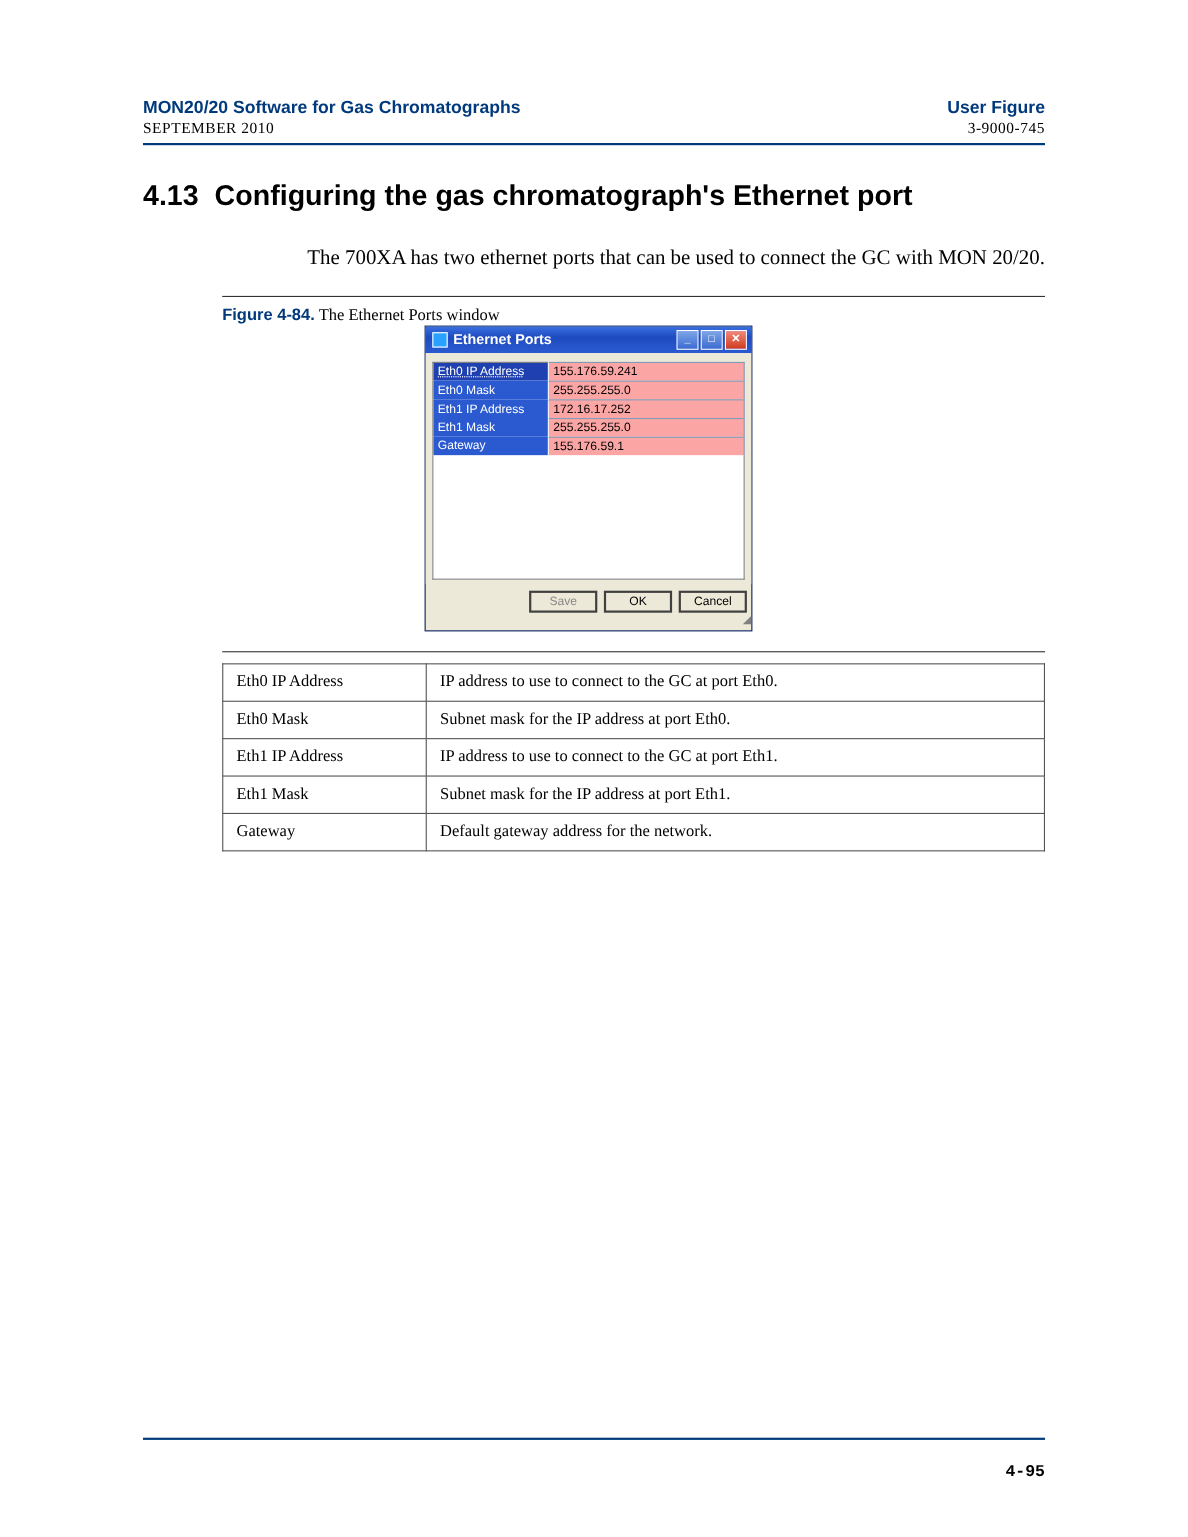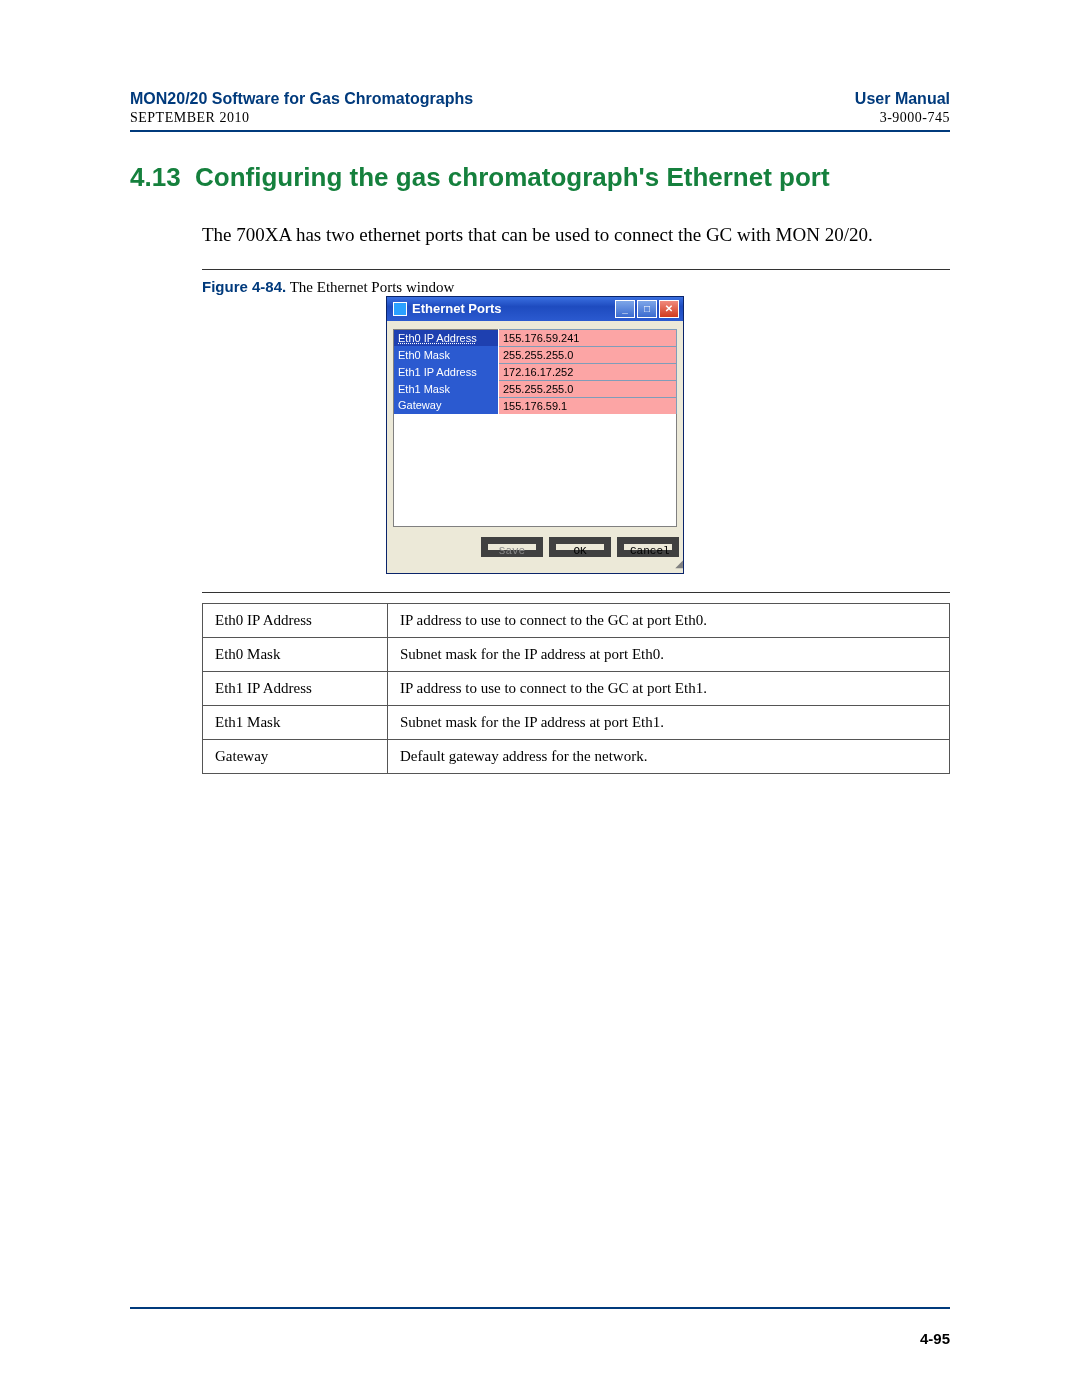--- a/index.html
+++ b/index.html
@@ -37,30 +37,30 @@
   }
   .hdr-rule {
     border: none;
     border-top: 2px solid #003a7c;
     margin: 0 0 30px 0;
   }
   h1.section {
     font-family: "Segoe UI", Arial, sans-serif;
     font-weight: 700;
     font-size: 26px;
-    color: #15803d;
+    color: #000000;
     margin: 20px 0 28px 0;
   }
   .body-text {
     margin-left: 72px;
     font-size: 19px;
     line-height: 1.45;
     font-family: Georgia, "Century Schoolbook", serif;
   }
-  .body-text p { margin: 0 0 20px 0; }
+  .body-text p { margin: 0 0 20px 0; text-align: right; }
   .body-text b { font-weight: bold; }
   .fig-rule {
     border: none;
     border-top: 1px solid #333;
     margin: 18px 0 8px 0;
     margin-left: 72px;
   }
   .fig-caption {
     margin-left: 72px;
     font-size: 15px;
@@ -132,25 +132,25 @@
     border:1px solid #7f9db9;
   }
   .prop-blank td { background:#fff; height: 110px; border:none;}
   .xp-btnrow {
     display:flex;
     justify-content:flex-end;
     gap:6px;
     padding:6px 4px 4px 4px;
   }
   .xp-btnrow button {
-    font-family: Liberation Mono, monospace;
+    font-family: Liberation Sans, sans-serif;
     font-size:11px;
     width:62px;
     height:20px;
-    border:7px solid #404040;
+    border:2px solid #404040;
     background:#ece9d8;
   }
   .xp-btnrow button:disabled { color:#888; }
   .resize-grip {
     height:10px;
     display:flex;
     justify-content:flex-end;
     padding-right:2px;
     padding-bottom:2px;
     color:#808080;
@@ -175,33 +175,33 @@
     border:none;
     border-top:2px solid #003a7c;
     position:absolute;
     left:130px; right:130px;
     bottom: 80px;
   }
   .page-num {
     position:absolute;
     right:130px;
     bottom:50px;
-    font-family: Liberation Sans, sans-serif;
+    font-family: Liberation Mono, monospace;
     font-weight:bold;
     font-size:15px;
   }
 </style>
 </head>
 <body>
 
 <div class="page">
 
   <div class="header">
     <span class="hdr-left-top">MON20/20 Software for Gas Chromatographs</span>
-    <span class="hdr-right-top">User Manual</span>
+    <span class="hdr-right-top">User Figure</span>
   </div>
   <div class="header-sub">
     <span>SEPTEMBER 2010</span>
     <span>3-9000-745</span>
   </div>
   <hr class="hdr-rule">
 
   <h1 class="section">
     <span>4.13</span>&nbsp;&nbsp;<span>Configuring the gas chromatograph's Ethernet port</span>
   </h1>

